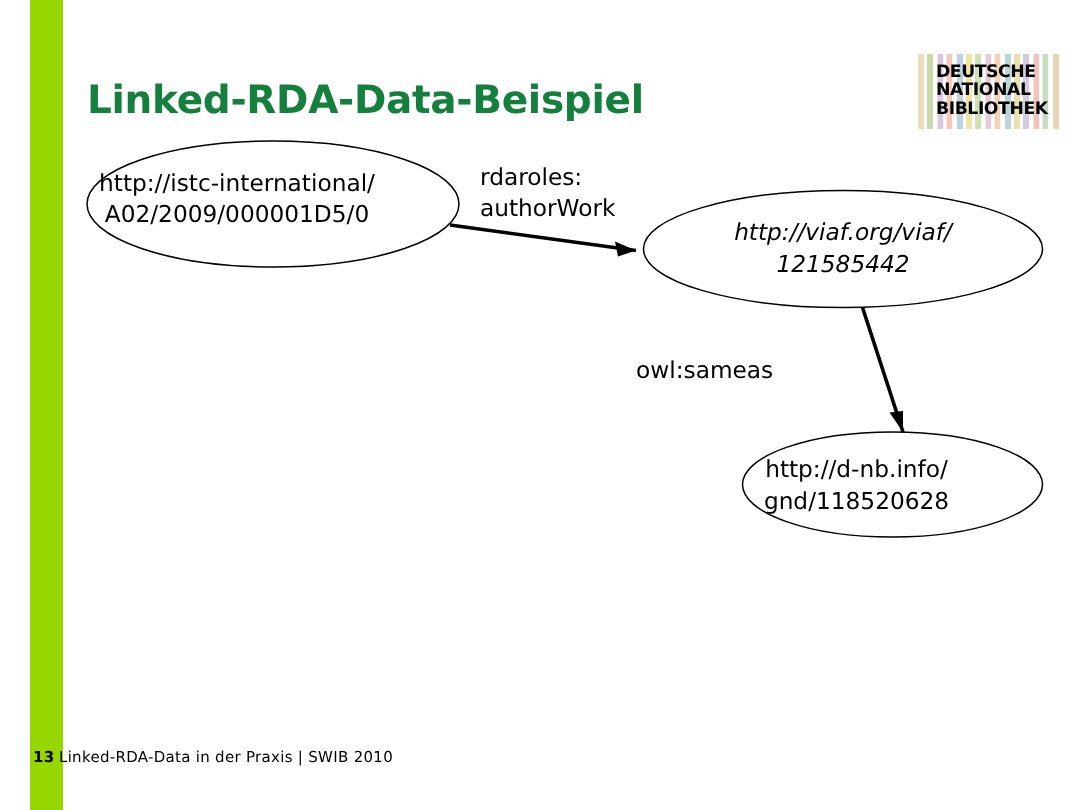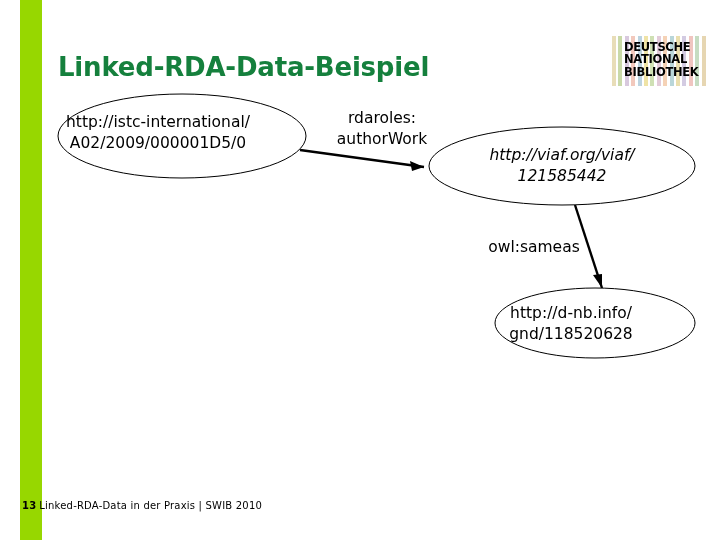--- a/index.html
+++ b/index.html
@@ -111,33 +111,32 @@
   .node-label {
     position: absolute;
     text-align: center;
     color: #000000;
     font-size: 15.5px;
     line-height: 21px;
     font-family: "DejaVu Sans", "Liberation Sans", sans-serif;
   }
   .edge-label {
     position: absolute;
-    text-align: center;
     color: #000000;
     font-size: 15.5px;
     line-height: 21px;
     font-family: "DejaVu Sans", "Liberation Sans", sans-serif;
   }
 
   #node-istc-label { left: 60px;  top: 112px; width: 196px; }
   #node-viaf-label { left: 432px; top: 145px; width: 260px; font-style: italic; }
   #node-gnd-label  { left: 474px; top: 303px; width: 194px; }
 
   #edge-author-label  { left: 320px; top: 108px; width: 124px; }
-  #edge-sameas-label  { left: 464px; top: 237px; width: 140px; }
+  #edge-sameas-label  { left: 424px; top: 237px; width: 140px; }
 
   
   .footer {
     position: absolute;
     left: 22px;
     top: 500px;
     font-size: 10px;
     color: #000000;
     white-space: nowrap;
     letter-spacing: 0.2px;

